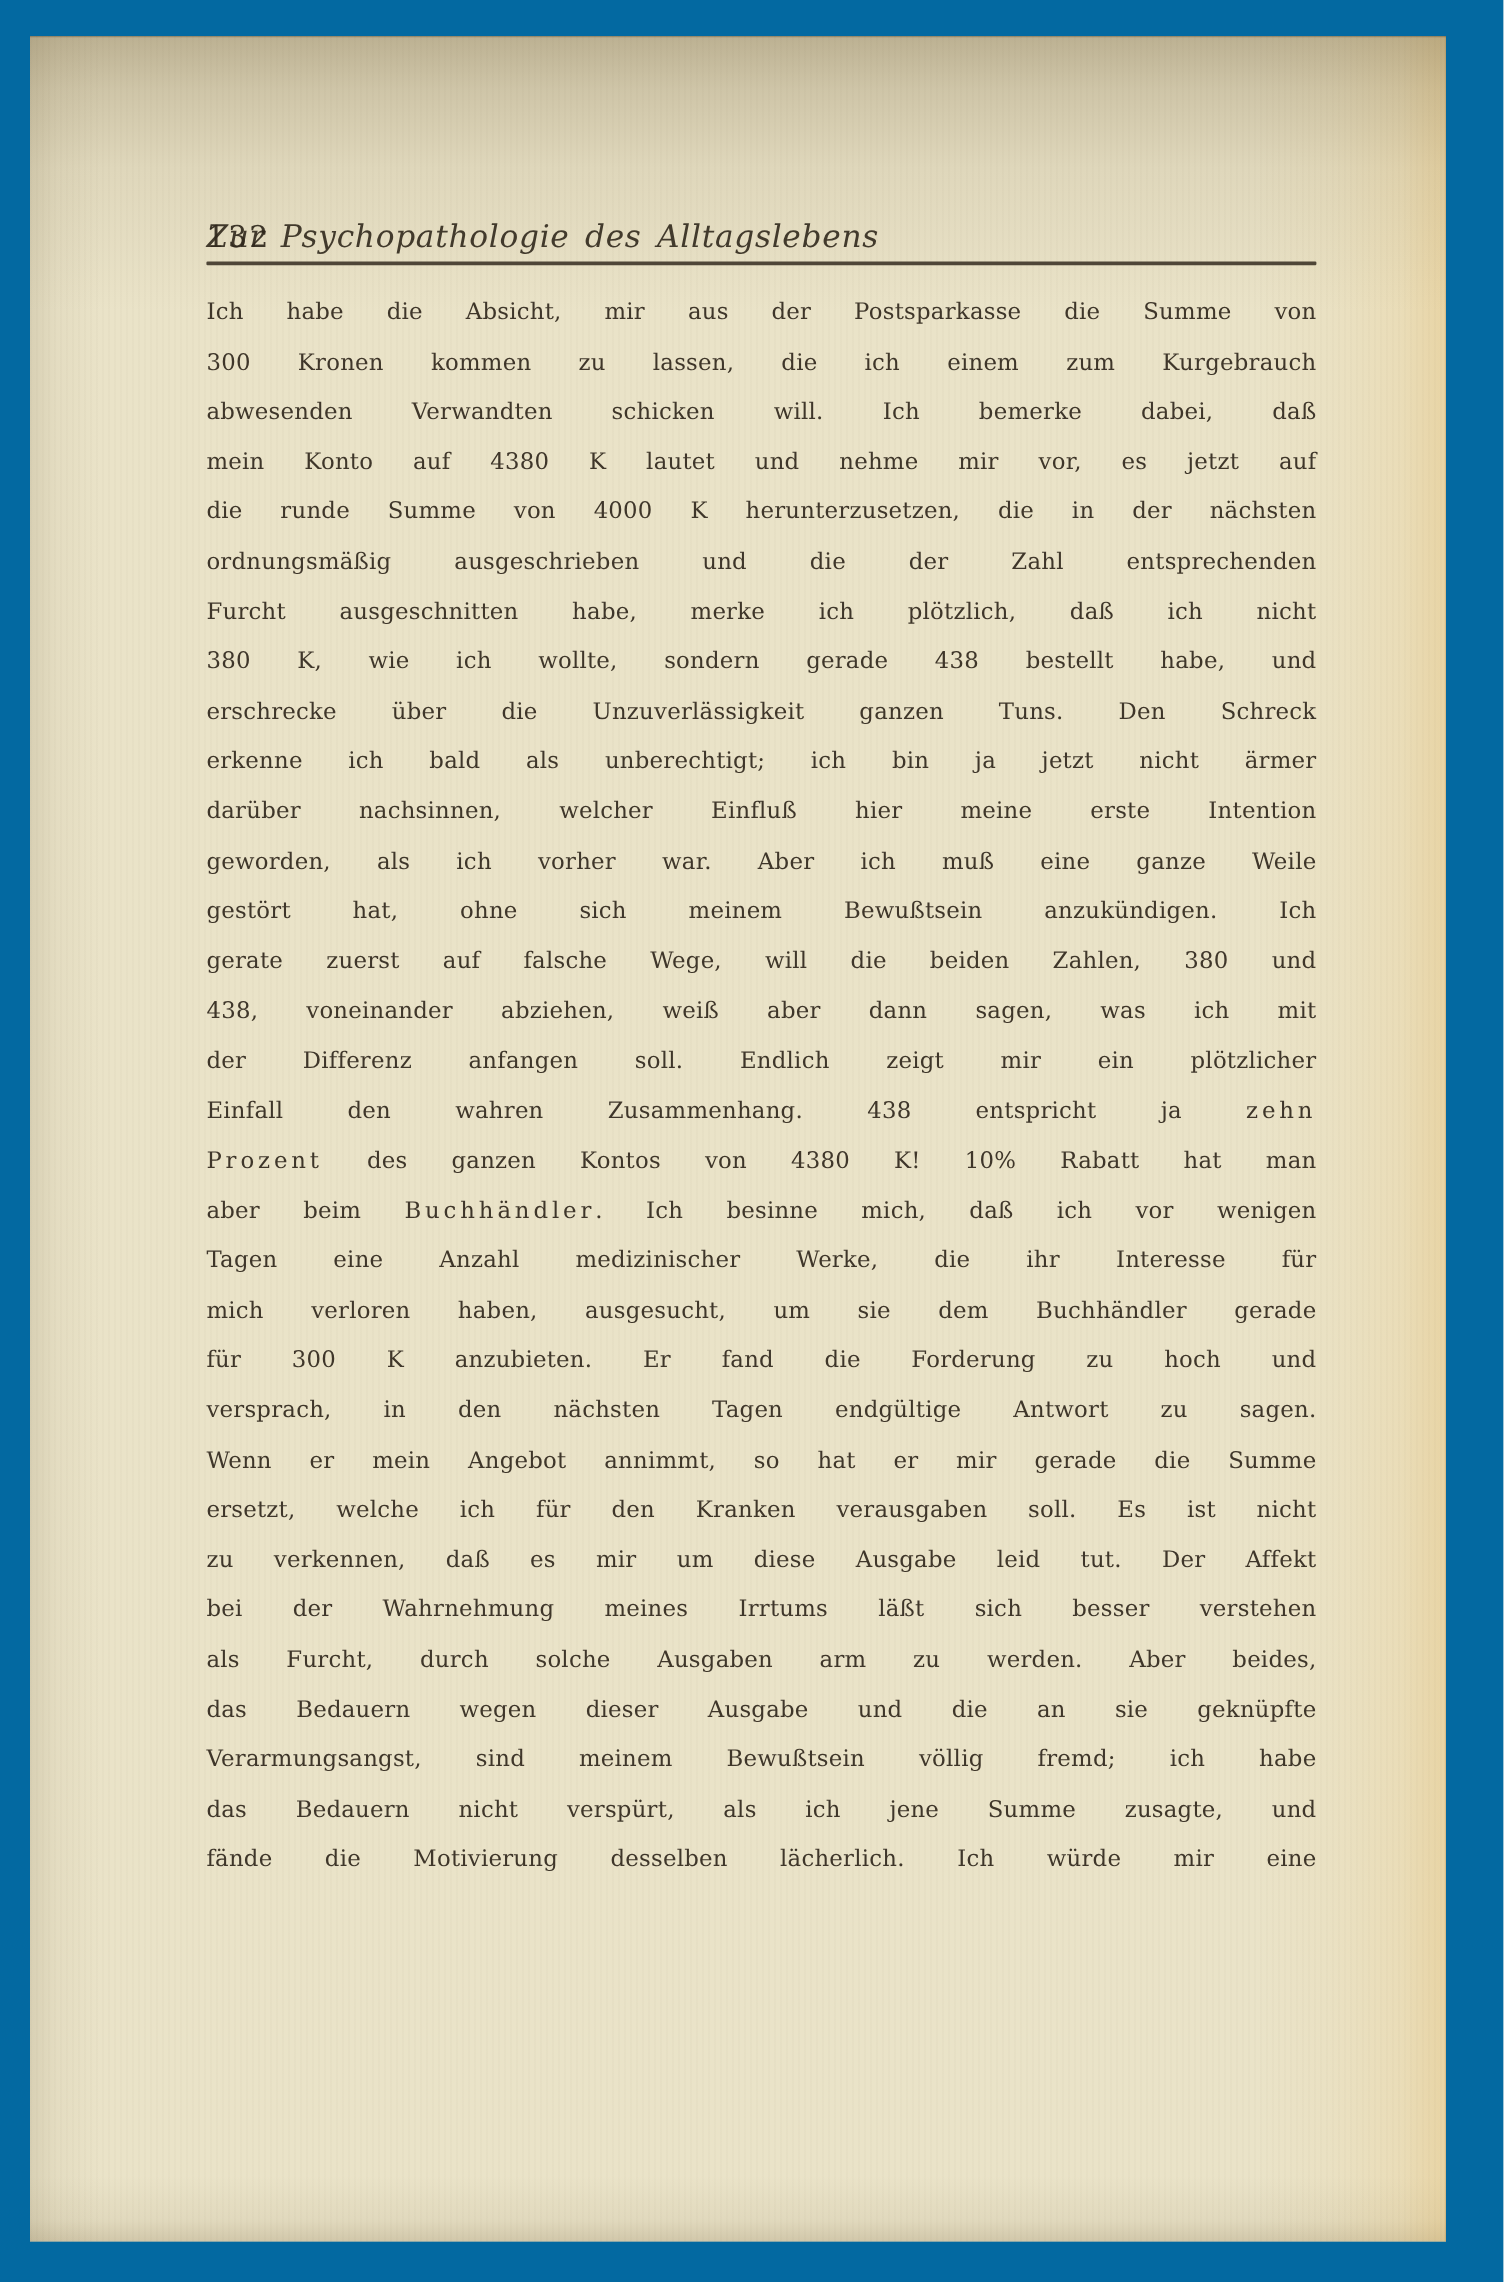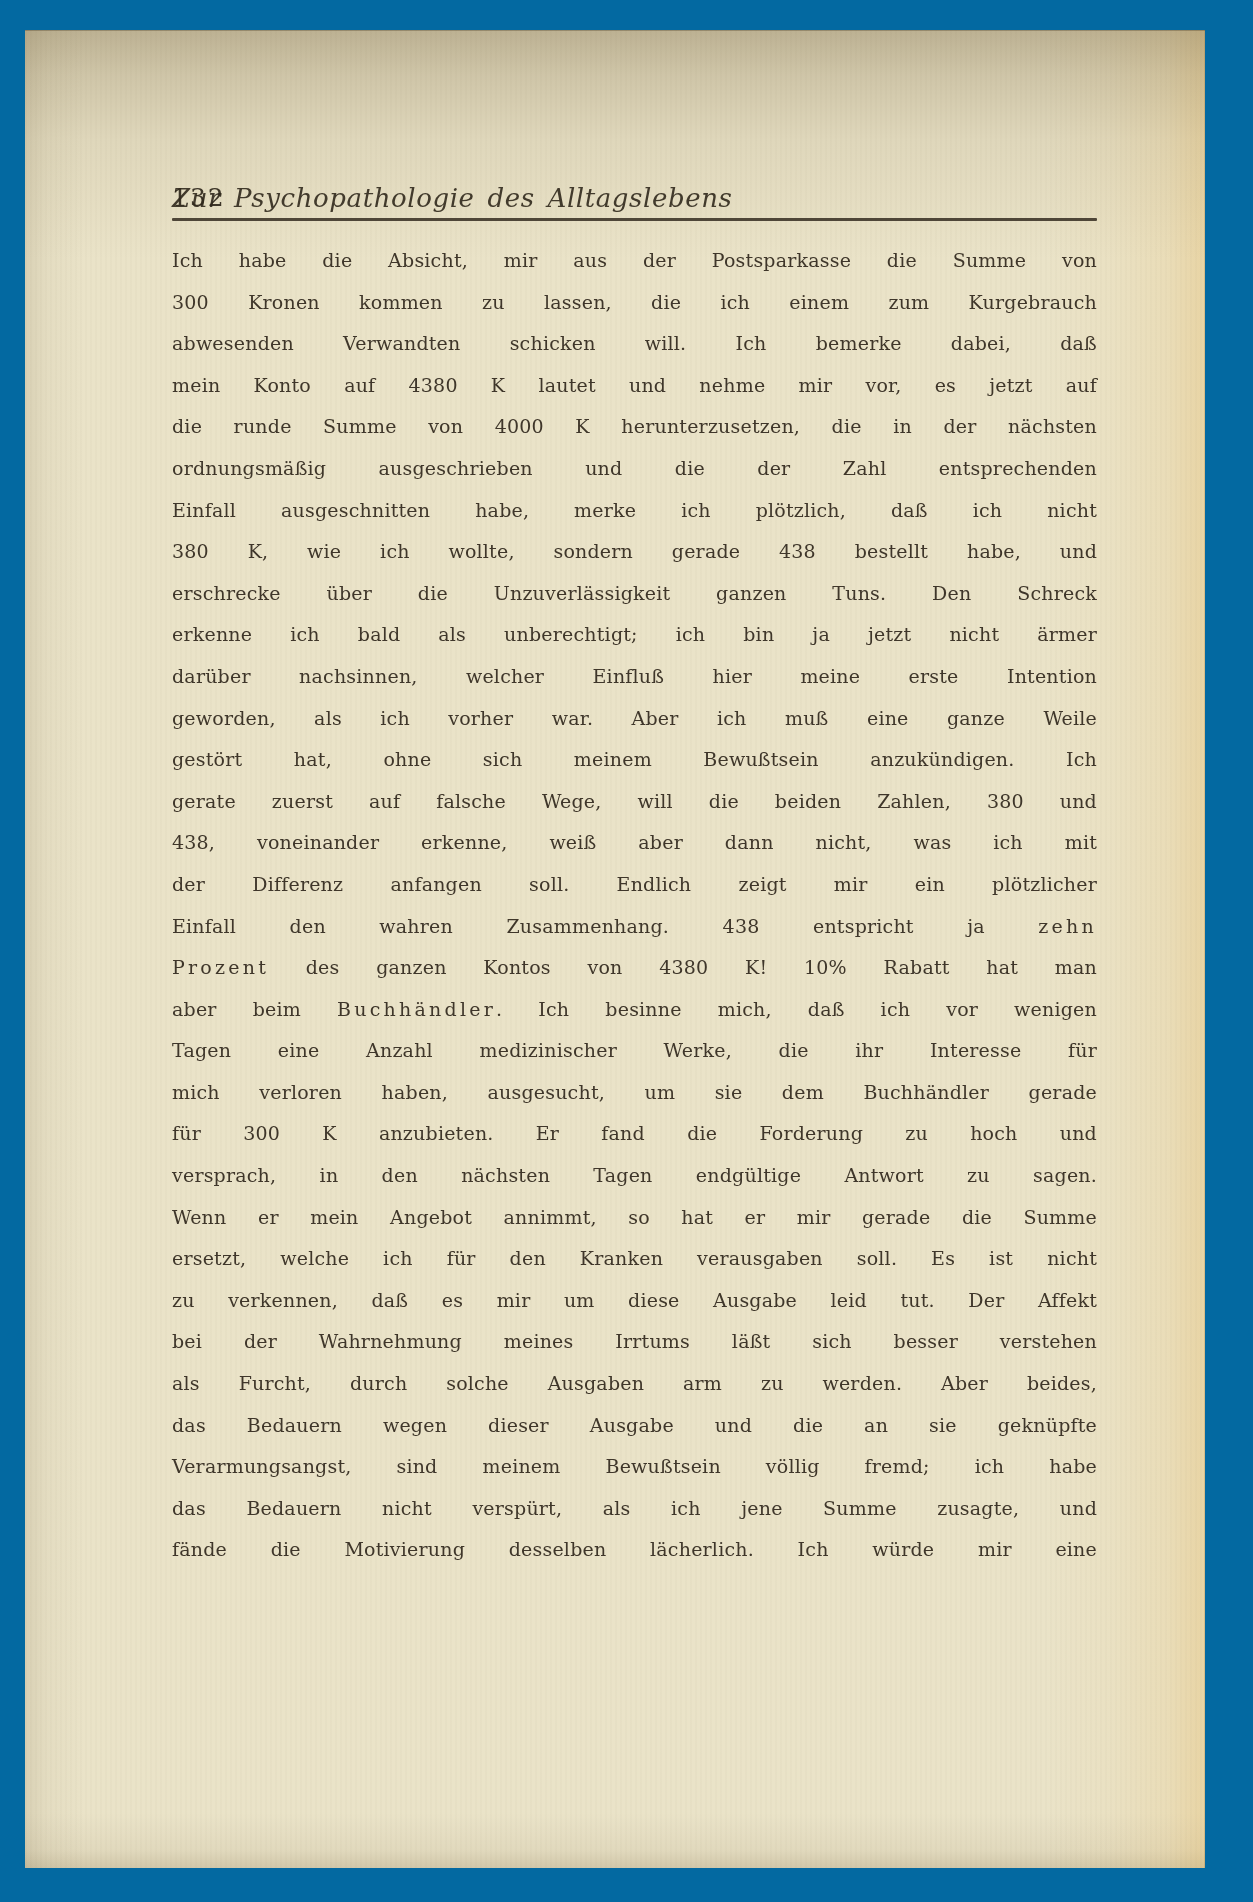--- a/index.html
+++ b/index.html
@@ -104,29 +104,29 @@
       <span class="running-title">Zur Psychopathologie des Alltagslebens</span>
     </div>
     <div class="header-rule"></div>
     <div class="body-text">
         <div class="line"><span>Ich habe die Absicht, mir aus der Postsparkasse die Summe von</span></div>
         <div class="line"><span>300 Kronen kommen zu lassen, die ich einem zum Kurgebrauch</span></div>
         <div class="line"><span>abwesenden Verwandten schicken will. Ich bemerke dabei, daß</span></div>
         <div class="line"><span>mein Konto auf 4380 K lautet und nehme mir vor, es jetzt auf</span></div>
         <div class="line"><span>die runde Summe von 4000 K herunterzusetzen, die in der nächsten</span></div>
         <div class="line"><span>ordnungsmäßig ausgeschrieben und die der Zahl entsprechenden</span></div>
-        <div class="line"><span>Einfall ausgeschnitten habe, merke ich plötzlich, daß ich nicht</span></div>
+        <div class="line"><span>Furcht ausgeschnitten habe, merke ich plötzlich, daß ich nicht</span></div>
         <div class="line"><span>380 K, wie ich wollte, sondern gerade 438 bestellt habe, und</span></div>
         <div class="line"><span>erschrecke über die Unzuverlässigkeit ganzen Tuns. Den Schreck</span></div>
         <div class="line"><span>erkenne ich bald als unberechtigt; ich bin ja jetzt nicht ärmer</span></div>
         <div class="line"><span>darüber nachsinnen, welcher Einfluß hier meine erste Intention</span></div>
         <div class="line"><span>geworden, als ich vorher war. Aber ich muß eine ganze Weile</span></div>
         <div class="line"><span>gestört hat, ohne sich meinem Bewußtsein anzukündigen. Ich</span></div>
         <div class="line"><span>gerate zuerst auf falsche Wege, will die beiden Zahlen, 380 und</span></div>
-        <div class="line"><span>438, voneinander erkenne, weiß aber dann nicht, was ich mit</span></div>
+        <div class="line"><span>438, voneinander abziehen, weiß aber dann sagen, was ich mit</span></div>
         <div class="line"><span>der Differenz anfangen soll. Endlich zeigt mir ein plötzlicher</span></div>
         <div class="line"><span>Einfall den wahren Zusammenhang. 438 entspricht ja </span><span class="sperr">zehn</span></div>
         <div class="line"><span class="sperr">Prozent</span><span> des ganzen Kontos von 4380 K! 10% Rabatt hat man</span></div>
         <div class="line"><span>aber beim </span><span class="sperr">Buchhändler</span><span>. Ich besinne mich, daß ich vor wenigen</span></div>
         <div class="line"><span>Tagen eine Anzahl medizinischer Werke, die ihr Interesse für</span></div>
         <div class="line"><span>mich verloren haben, ausgesucht, um sie dem Buchhändler gerade</span></div>
         <div class="line"><span>für 300 K anzubieten. Er fand die Forderung zu hoch und</span></div>
         <div class="line"><span>versprach, in den nächsten Tagen endgültige Antwort zu sagen.</span></div>
         <div class="line"><span>Wenn er mein Angebot annimmt, so hat er mir gerade die Summe</span></div>
         <div class="line"><span>ersetzt, welche ich für den Kranken verausgaben soll. Es ist nicht</span></div>

